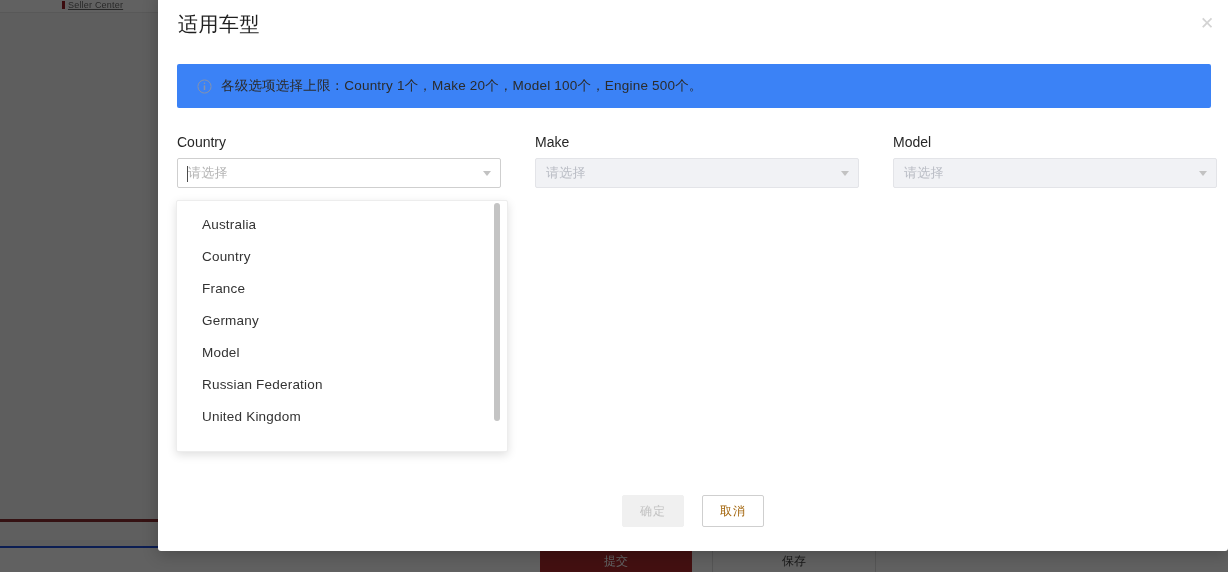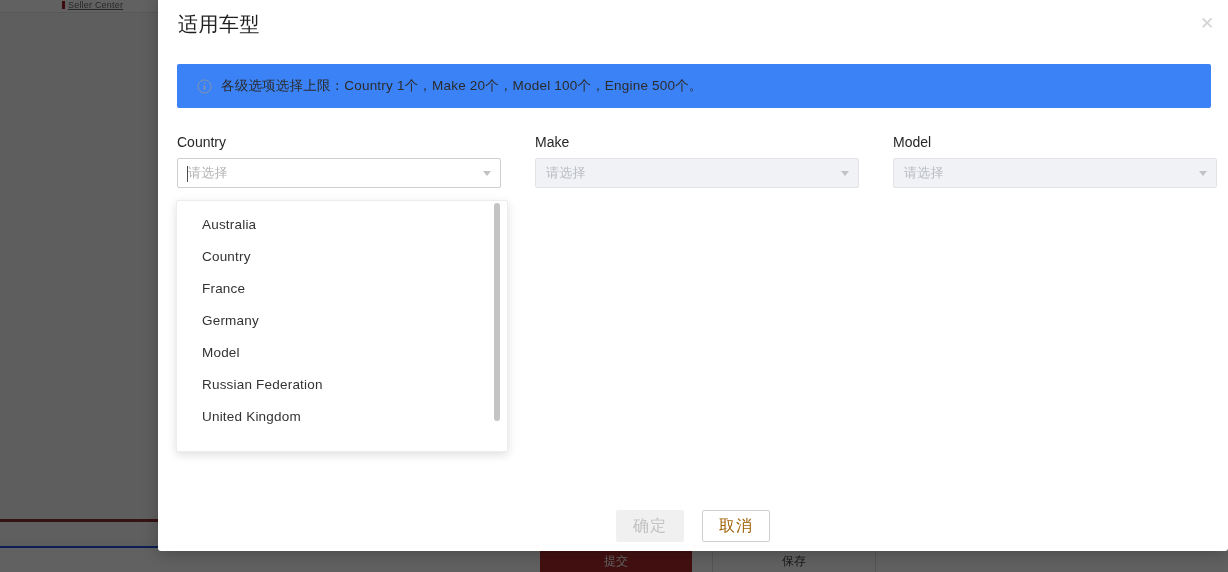--- a/index.html
+++ b/index.html
@@ -289,28 +289,27 @@
     top: 504px;
     width: 1070px;
     display: flex;
     justify-content: center;
     gap: 18px;
   }
   .btn {
     height: 32px;
     min-width: 62px;
     padding: 0 16px;
-    font-size: 16px;
+    font-size: 12px;
     border-radius: 2px;
     box-sizing: border-box;
     display: inline-flex;
     align-items: center;
     justify-content: center;
     letter-spacing: 1px;
-    margin-top: 15px;
   }
   .btn-confirm {
     background: #f0f0f0;
     border: 1px solid #f0f0f0;
     color: #c2c2c2;
     cursor: not-allowed;
   }
   .btn-cancel {
     background: #ffffff;
     border: 1px solid #cfcfcf;

